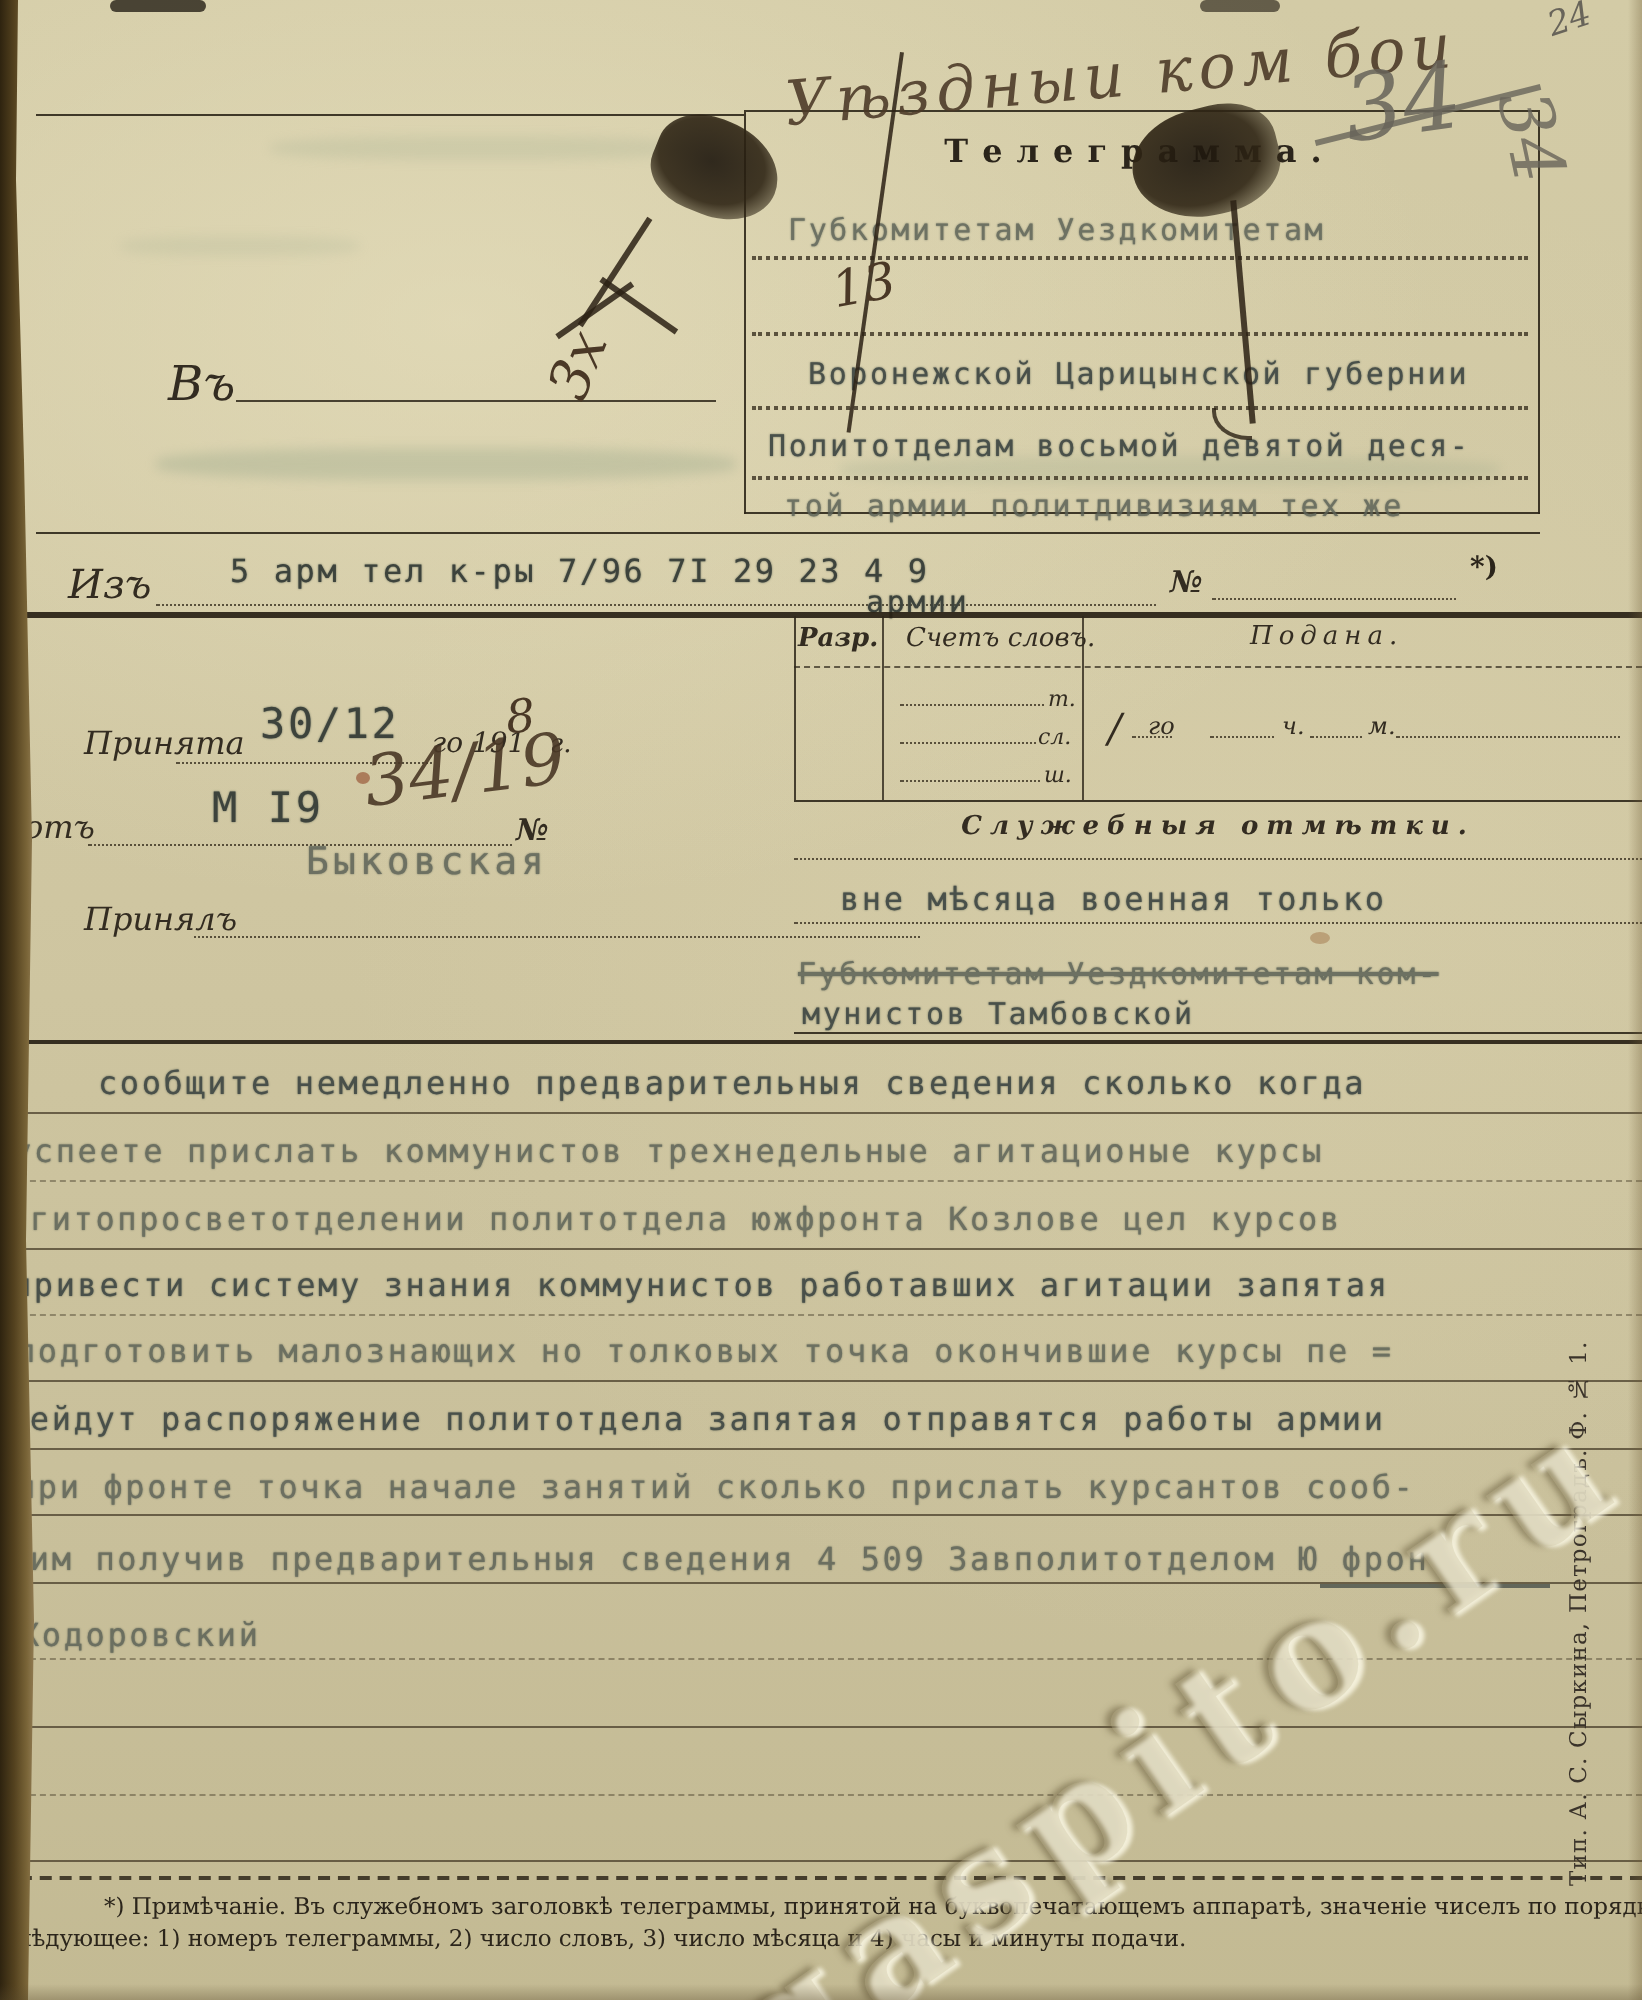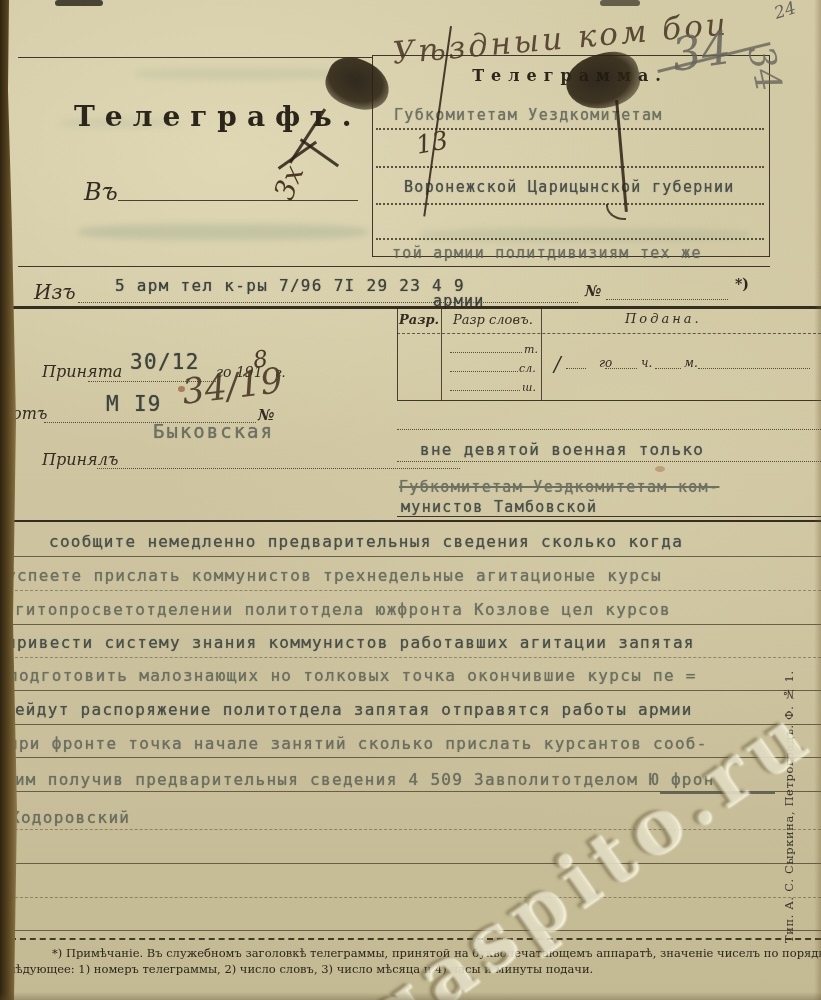--- a/index.html
+++ b/index.html
@@ -42,75 +42,76 @@
 <body>
 
 <div class="page">
 
   <div class="abs smudge" style="left:135px;top:68px;width:210px;height:12px;opacity:.18;"></div>
   <div class="abs smudge" style="left:78px;top:224px;width:290px;height:16px;opacity:.30;"></div>
   <div class="abs smudge" style="left:420px;top:228px;width:330px;height:14px;opacity:.22;"></div>
   <div class="abs smudge" style="left:60px;top:118px;width:120px;height:10px;opacity:.15;"></div>
 
   <div class="abs solidl" style="left:18px;top:57px;width:354px;"></div>
-  <div class="abs print" style="left:74px;top:100px;font-size:28px;font-weight:bold;letter-spacing:10px;">Телеграфъ.</div>
   <div class="abs lbl" style="left:84px;top:178px;font-size:24px;">Въ</div>
   <div class="abs" style="left:118px;top:200px;width:240px;border-top:1.4px solid rgba(46,39,26,.85);"></div>
 
   <div class="abs tbox" style="left:372px;top:55px;width:396px;height:201px;"></div>
   <div class="abs solidl" style="left:372px;top:256px;width:398px;"></div>
   <div class="abs print" style="left:372px;top:66px;width:396px;text-align:center;font-size:16px;font-weight:bold;letter-spacing:7px;">Телеграмма.</div>
 
   <div class="abs typed faded addr" style="left:394px;top:106px;">Губкомитетам Уездкомитетам</div>
   <div class="abs dotl" style="left:376px;top:128px;width:388px;"></div>
   <div class="abs dotl" style="left:376px;top:166px;width:388px;"></div>
   <div class="abs typed addr" style="left:404px;top:178px;">Воронежской Царицынской губернии</div>
   <div class="abs dotl" style="left:376px;top:203px;width:388px;"></div>
+  <div class="abs typed addr" style="left:384px;top:214px;">Политотделам восьмой девятой деся-</div>
   <div class="abs dotl" style="left:376px;top:238px;width:388px;"></div>
   <div class="abs typed faded addr" style="left:392px;top:244px;">той армии политдивизиям тех же</div>
 
   <div class="abs solidl" style="left:18px;top:266px;width:752px;"></div>
 
   <div class="abs lbl" style="left:34px;top:280px;font-size:20px;">Изъ</div>
   <div class="abs dotl" style="left:78px;top:302px;width:500px;border-bottom-width:1.5px;"></div>
   <div class="abs typed dark" style="left:115px;top:276px;font-size:16px;">5 арм тел к-ры 7/96 7I 29 23 4 9</div>
   <div class="abs typed dark" style="left:433px;top:292px;font-size:15px;">армии</div>
   <div class="abs lbl" style="left:585px;top:282px;font-size:15px;font-weight:bold;">№</div>
   <div class="abs dotl" style="left:606px;top:299px;width:122px;border-bottom-width:1.5px;"></div>
   <div class="abs print" style="left:735px;top:276px;font-size:14px;font-weight:bold;">*)</div>
 
   <div class="abs heavy" style="left:0;top:306px;width:821px;"></div>
 
   <div class="abs" style="left:397px;top:308px;width:0;height:92px;border-left:1.6px solid rgba(46,39,26,.85);"></div>
   <div class="abs" style="left:441px;top:308px;width:0;height:92px;border-left:1.4px solid rgba(46,39,26,.8);"></div>
   <div class="abs" style="left:541px;top:308px;width:0;height:92px;border-left:1.4px solid rgba(46,39,26,.8);"></div>
   <div class="abs" style="left:397px;top:333px;width:424px;border-top:1.4px dashed rgba(46,39,26,.7);"></div>
   <div class="abs lbl" style="left:399px;top:312px;font-size:13px;font-weight:bold;">Разр.</div>
-  <div class="abs lbl" style="left:453px;top:312px;font-size:13px;">Разр словъ.</div>
+  <div class="abs lbl" style="left:453px;top:312px;font-size:13px;">Счетъ словъ.</div>
   <div class="abs lbl" style="left:625px;top:311px;font-size:13px;letter-spacing:3px;">Подана.</div>
 
   <div class="abs dotl" style="left:450px;top:352px;width:72px;border-bottom-width:1px;"></div>
   <div class="abs lbl" style="left:524px;top:343px;font-size:11px;">т.</div>
   <div class="abs dotl" style="left:450px;top:371px;width:68px;border-bottom-width:1px;"></div>
   <div class="abs lbl" style="left:519px;top:362px;font-size:11px;">сл.</div>
   <div class="abs dotl" style="left:450px;top:390px;width:70px;border-bottom-width:1px;"></div>
   <div class="abs lbl" style="left:522px;top:381px;font-size:11px;">ш.</div>
 
   <div class="abs lbl" style="left:554px;top:352px;font-size:20px;">/</div>
   <div class="abs dotl" style="left:566px;top:368px;width:20px;border-bottom-width:1px;"></div>
-  <div class="abs lbl" style="left:599px;top:356px;font-size:12px;">го</div>
+  <div class="abs lbl" style="left:574px;top:356px;font-size:12px;">го</div>
   <div class="abs dotl" style="left:605px;top:368px;width:32px;border-bottom-width:1px;"></div>
   <div class="abs lbl" style="left:641px;top:356px;font-size:12px;">ч.</div>
   <div class="abs dotl" style="left:655px;top:368px;width:26px;border-bottom-width:1px;"></div>
   <div class="abs lbl" style="left:684px;top:356px;font-size:12px;">м.</div>
   <div class="abs dotl" style="left:698px;top:368px;width:112px;border-bottom-width:1px;"></div>
   <div class="abs solidl" style="left:397px;top:400px;width:424px;border-top-width:1.2px;"></div>
 
+  <div class="abs lbl" style="left:397px;top:406px;width:424px;text-align:center;font-size:13px;letter-spacing:4px;font-weight:bold;">Служебныя отмѣтки.</div>
   <div class="abs dotl" style="left:397px;top:429px;width:424px;border-bottom-width:1.3px;"></div>
-  <div class="abs typed" style="left:420px;top:440px;font-size:16px;">вне девятой военная только</div>
+  <div class="abs typed" style="left:420px;top:440px;font-size:16px;">вне мѣсяца военная только</div>
   <div class="abs dotl" style="left:397px;top:461px;width:424px;border-bottom-width:1.3px;"></div>
   <div class="abs typed" style="left:401px;top:498px;font-size:15px;">мунистов Тамбовской</div>
   <div class="abs typed faded" style="left:399px;top:478px;font-size:15px;text-decoration:line-through;text-decoration-thickness:2px;">Губкомитетам Уездкомитетам ком-</div>
   <div class="abs solidl" style="left:397px;top:516px;width:424px;border-top-width:1.3px;"></div>
 
   <div class="abs lbl" style="left:42px;top:362px;font-size:16px;">Принята</div>
   <div class="abs dotl" style="left:88px;top:381px;width:128px;border-bottom-width:1.4px;"></div>
   <div class="abs typed dark" style="left:130px;top:350px;font-size:21px;">30/12</div>
   <div class="abs lbl" style="left:216px;top:364px;font-size:14px;">го 191</div>
   <div class="abs hand" style="left:253px;top:346px;font-size:23px;transform:rotate(-6deg);">8</div>

